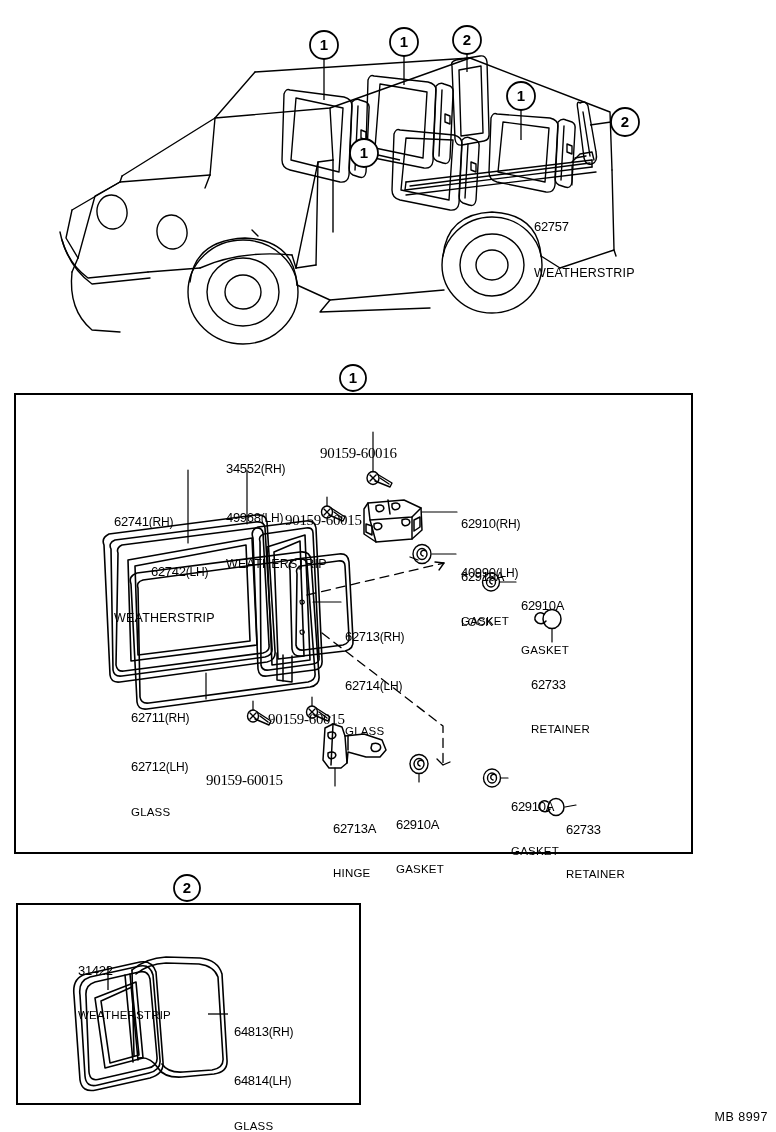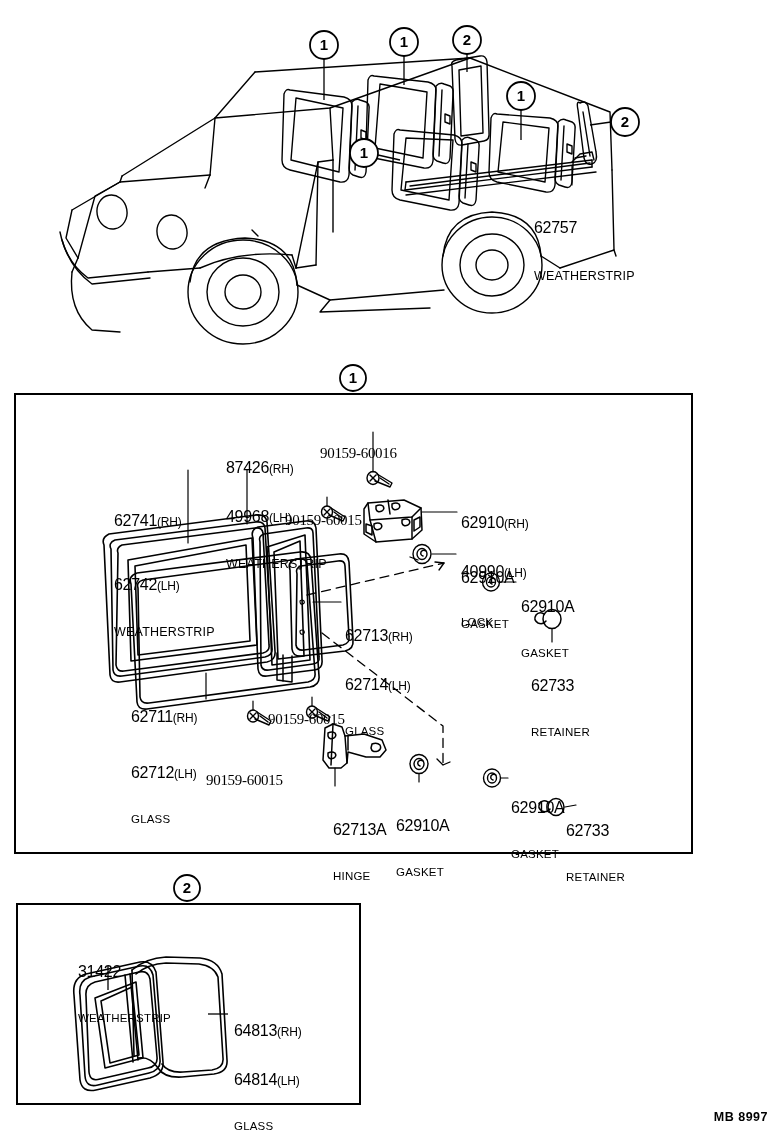--- a/index.html
+++ b/index.html
@@ -30,21 +30,21 @@
     overflow: visible;
   }
   .lbl {
     position: absolute;
     white-space: pre;
     line-height: 1.0;
     font-family: "Liberation Sans", sans-serif;
     color: #000;
   }
   .pn {
-    font-size: 16px;
+    font-size: 13px;
     letter-spacing: -0.3px;
   }
   .pn-sm {
     font-size: 15px;
     letter-spacing: -0.3px;
     font-family: Liberation Serif, serif;
   }
   .side {
     font-size: 12px;
     letter-spacing: -0.2px;
@@ -56,21 +56,21 @@
   .desc-sm {
     font-size: 11.5px;
     letter-spacing: 0.2px;
   }
   .footer-code {
     position: absolute;
     right: 8px;
     bottom: 8px;
     font-size: 12.5px;
     letter-spacing: 0.5px;
-    font-weight: bold;
+    font-weight: normal;
   }
   .callout-num {
     position: absolute;
     font-size: 15px;
     font-weight: bold;
     text-align: center;
     width: 22px;
     line-height: 22px;
   }
 </style>
@@ -398,36 +398,36 @@
     <div class="callout-num" style="left:353px; top:142px;">1</div>
     <div class="callout-num" style="left:342px; top:367px;">1</div>
     <div class="callout-num" style="left:176px; top:877px;">2</div>
 
     <div class="lbl" style="left:534px; top:188px;">
       <div class="pn">62757</div>
       <div class="desc" style="margin-top:2px;">WEATHERSTRIP</div>
     </div>
 
     <div class="lbl" style="left:226px; top:428px;">
-      <div><span class="pn">87426</span><span class="side">(RH)</span></div>
+      <div><span class="pn">34552</span><span class="side">(RH)</span></div>
       <div style="margin-top:1px;"><span class="pn">49968</span><span class="side">(LH)</span></div>
       <div class="desc" style="margin-top:1px;">WEATHERSTRIP</div>
     </div>
 
     <div class="lbl" style="left:320px; top:414px;">
       <div class="pn-sm">90159-60016</div>
     </div>
 
     <div class="lbl" style="left:285px; top:481px;">
       <div class="pn-sm">90159-60015</div>
     </div>
 
     <div class="lbl" style="left:114px; top:481px;">
       <div><span class="pn">62741</span><span class="side">(RH)</span></div>
-      <div style="margin-top:16px;"><span class="pn">62742</span><span class="side">(LH)</span></div>
+      <div style="margin-top:2px;padding-left:37px;"><span class="pn">62742</span><span class="side">(LH)</span></div>
       <div class="desc" style="margin-top:1px;">WEATHERSTRIP</div>
     </div>
 
     <div class="lbl" style="left:461px; top:483px;">
       <div><span class="pn">62910</span><span class="side">(RH)</span></div>
       <div style="margin-top:1px;"><span class="pn">40990</span><span class="side">(LH)</span></div>
       <div class="desc-sm" style="margin-top:5px;">LOCK</div>
     </div>
 
     <div class="lbl" style="left:461px; top:538px;">
@@ -446,21 +446,21 @@
     </div>
 
     <div class="lbl" style="left:345px; top:596px;">
       <div><span class="pn">62713</span><span class="side">(RH)</span></div>
       <div style="margin-top:1px;"><span class="pn">62714</span><span class="side">(LH)</span></div>
       <div class="desc-sm" style="margin-top:1px;">GLASS</div>
     </div>
 
     <div class="lbl" style="left:131px; top:677px;">
       <div><span class="pn">62711</span><span class="side">(RH)</span></div>
-      <div style="margin-top:8px;"><span class="pn">62712</span><span class="side">(LH)</span></div>
+      <div style="margin-top:1px;"><span class="pn">62712</span><span class="side">(LH)</span></div>
       <div class="desc-sm" style="margin-top:1px;">GLASS</div>
     </div>
 
     <div class="lbl" style="left:268px; top:680px;">
       <div class="pn-sm">90159-60015</div>
     </div>
 
     <div class="lbl" style="left:206px; top:741px;">
       <div class="pn-sm">90159-60015</div>
     </div>

